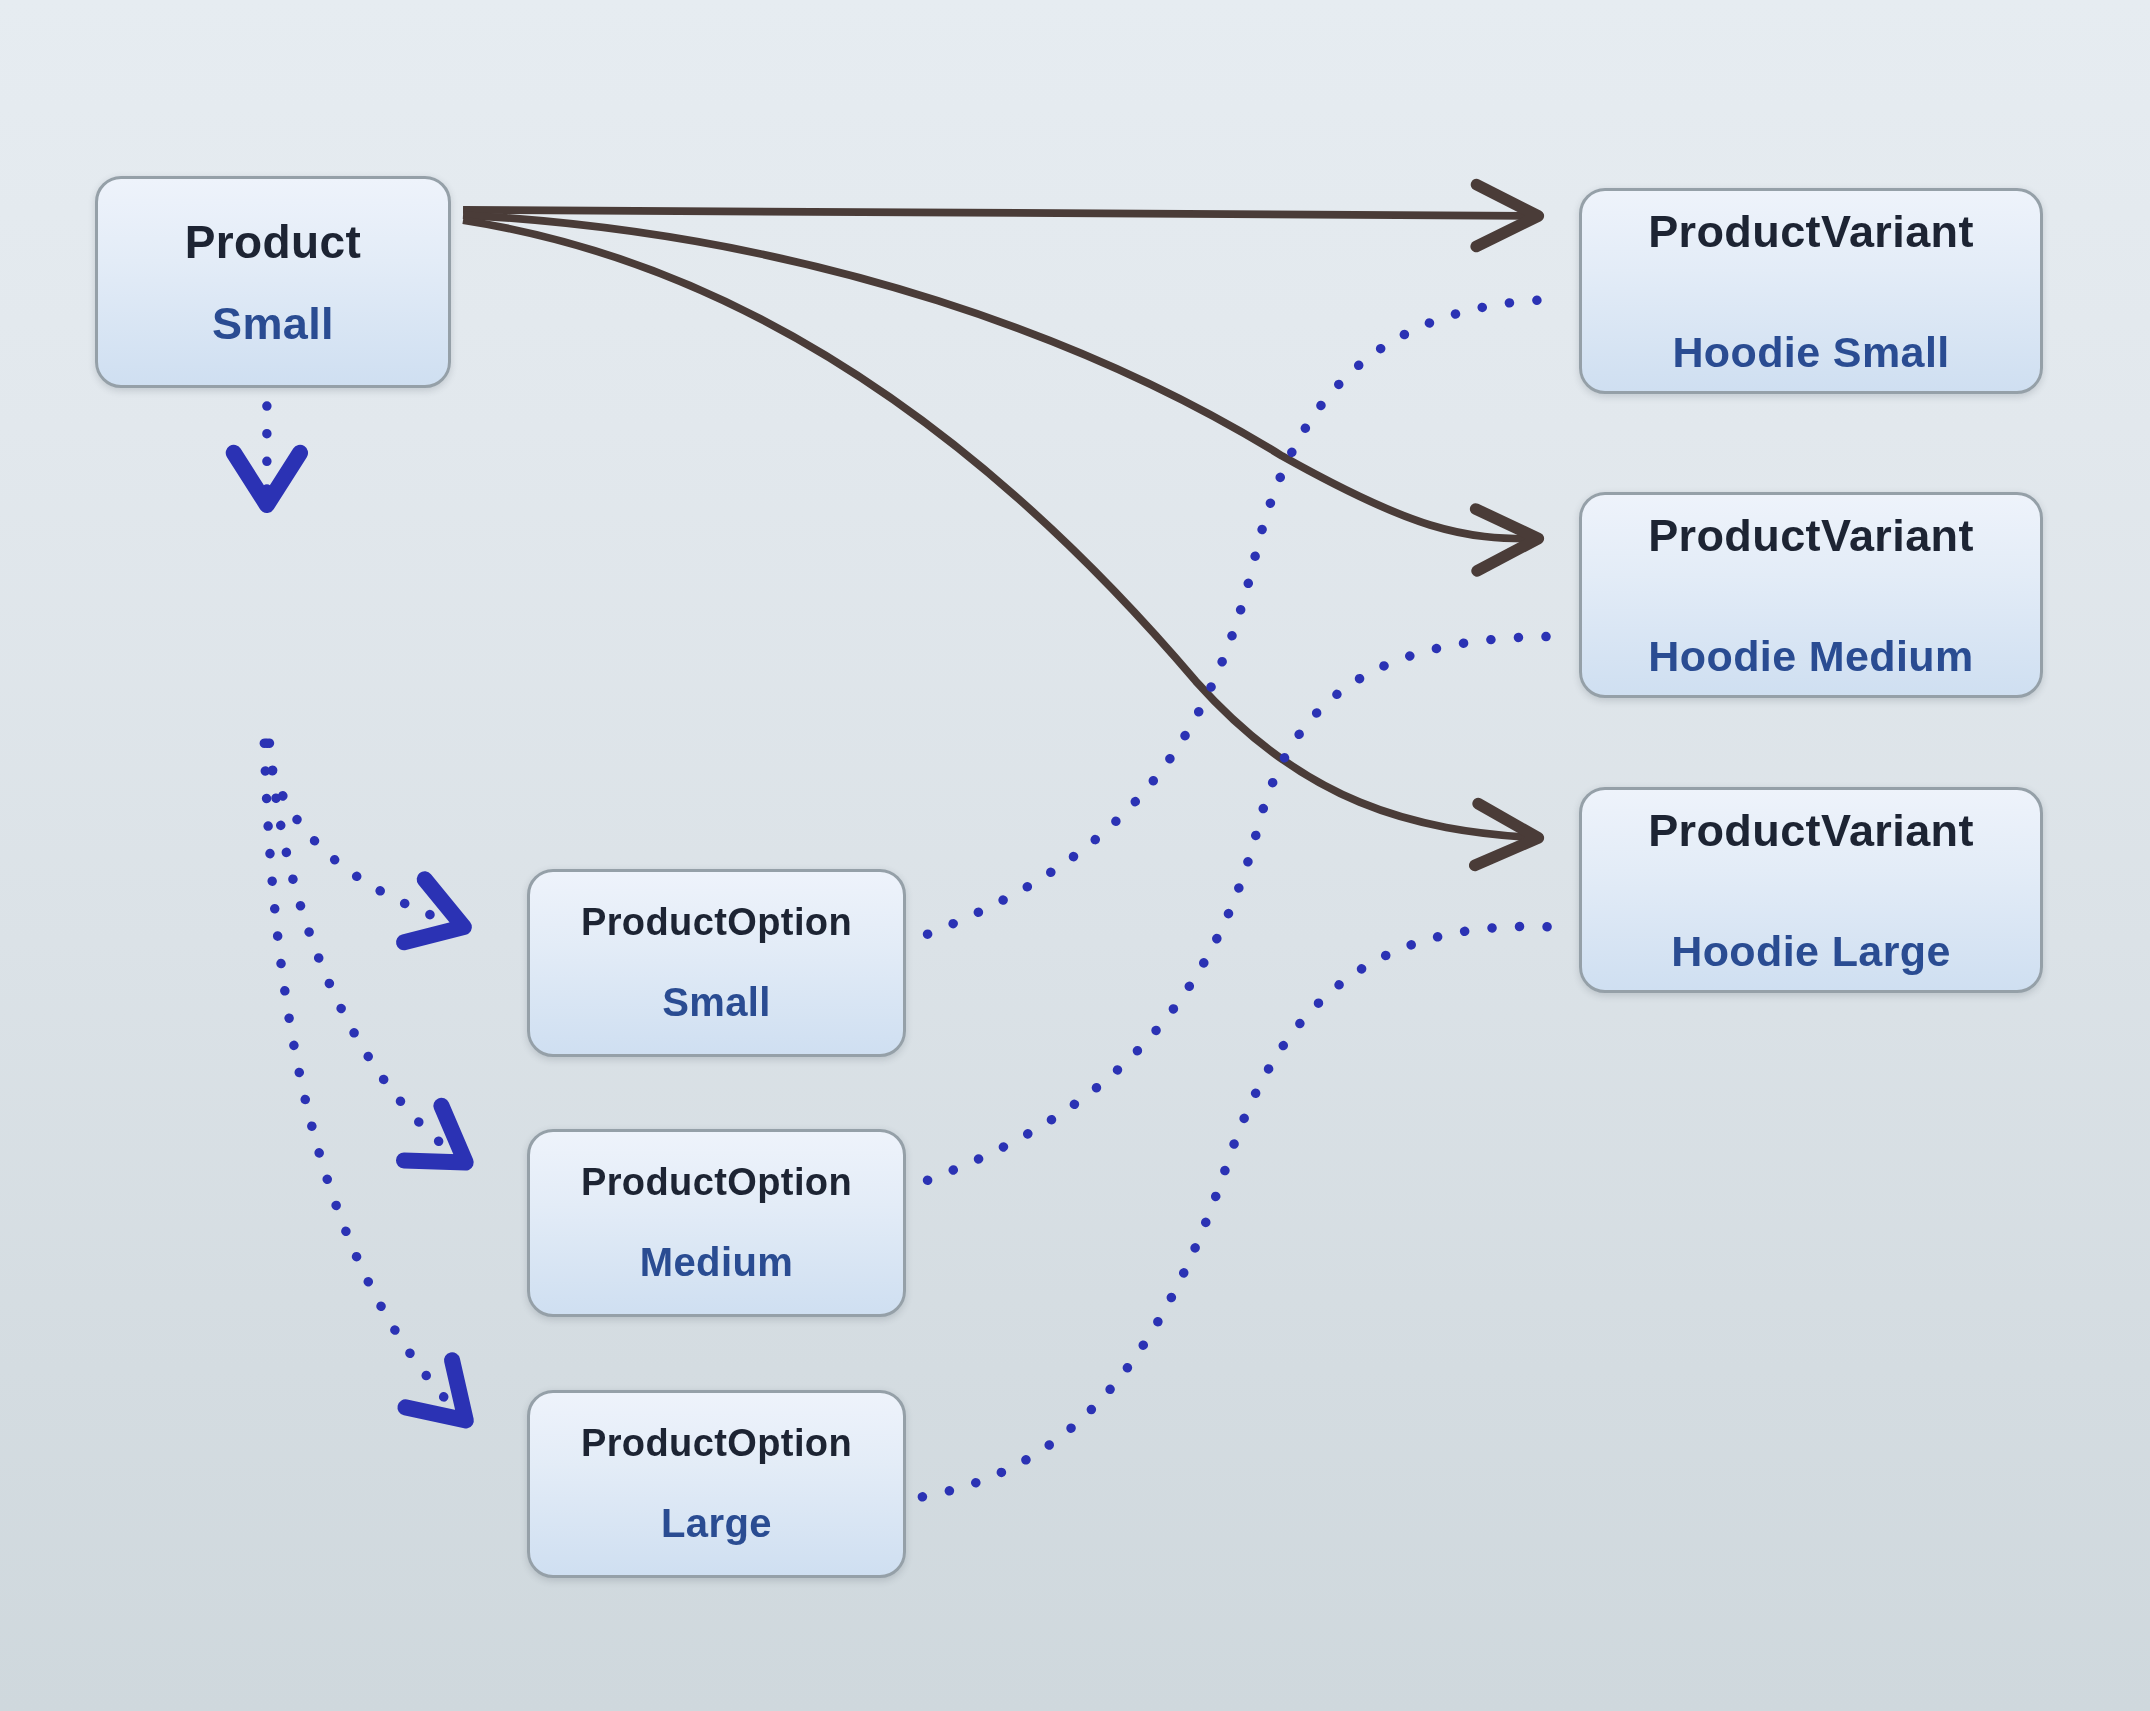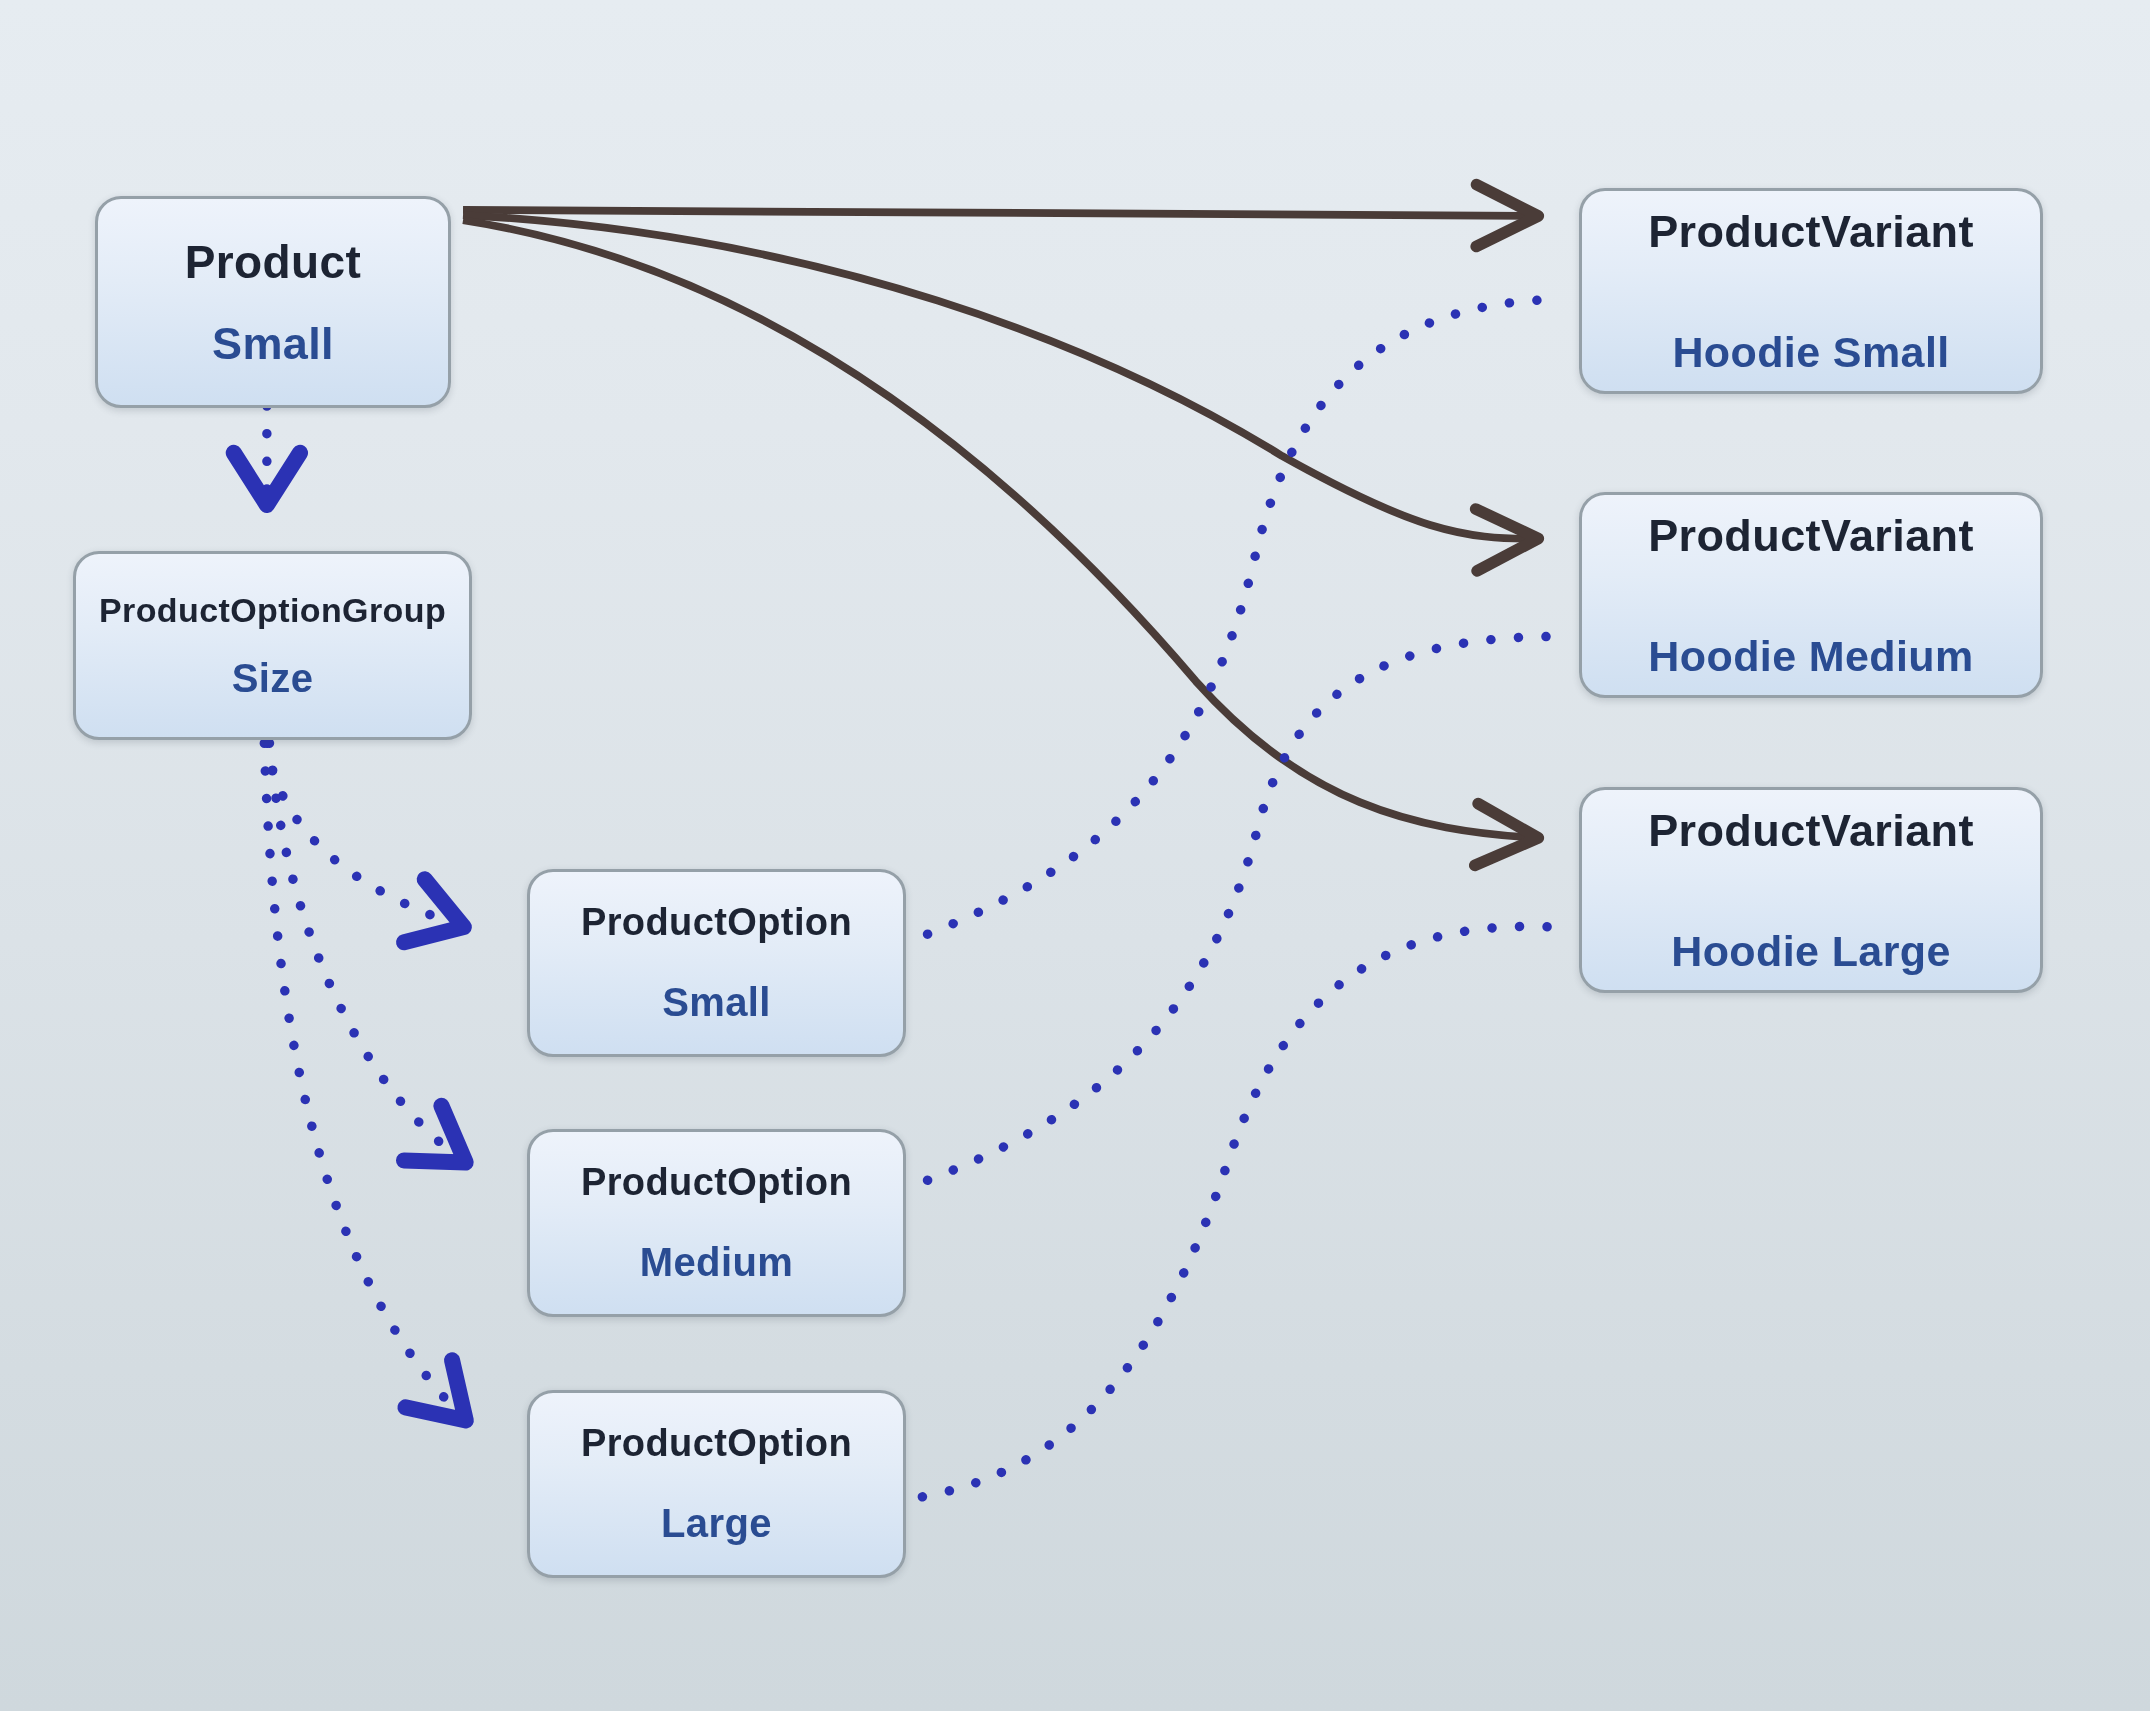--- a/index.html
+++ b/index.html
@@ -17,21 +17,21 @@
     border:3.4px solid #95a0a8;
     border-radius:26px;
     background:linear-gradient(180deg,#eef3fb 0%,#e3ecf7 40%,#cfdff1 100%);
     box-shadow:0 2.6px 7.7px rgba(55,65,80,.18);
     display:flex;flex-direction:column;align-items:center;justify-content:center;
     text-align:center;
   }
   .node .type{font-weight:700;color:#1d2433;letter-spacing:0.4px;}
   .node .label{font-weight:700;color:#2a4c92;letter-spacing:0.4px;}
   
-  .n-product{left:95px;top:176px;width:350px;height:206px;gap:29px;margin-top:20px;}
+  .n-product{left:95px;top:176px;width:350px;height:206px;gap:29px;}
   .n-product .type{font-size:46px;}
   .n-product .label{font-size:45px;}
   .n-group{left:73px;top:551px;width:393px;height:183px;gap:26px;}
   .n-group .type{font-size:34px;}
   .n-group .label{font-size:40px;}
   .n-option{width:373px;height:182px;gap:36px;}
   .n-option .type{font-size:38px;}
   .n-option .label{font-size:40px;}
   .n-opt-small{left:527px;top:869px;}
   .n-opt-medium{left:527px;top:1129px;}
@@ -73,24 +73,20 @@
     <path class="dotted-edge" d="M 1078 1086 C 1270 1010 1398 902 1458 650 C 1498 478 1590 352 1812 348"></path>
     <path class="dotted-edge" d="M 1078 1372 C 1262 1302 1402 1192 1462 962 C 1502 806 1606 742 1800 740"></path>
     <path class="dotted-edge" d="M 1072 1740 C 1235 1710 1345 1598 1428 1348 C 1492 1158 1605 1066 1812 1078"></path>
   </svg>
 
   <div class="node n-product">
     <div class="type">Product</div>
     <div class="label">Small</div>
   </div>
 
-  <div class="node n-group">
-    <div class="type">ProductOptionGroup</div>
-    <div class="label">Size</div>
-  </div>
 
   <div class="node n-option n-opt-small">
     <div class="type">ProductOption</div>
     <div class="label">Small</div>
   </div>
 
   <div class="node n-option n-opt-medium">
     <div class="type">ProductOption</div>
     <div class="label">Medium</div>
   </div>

